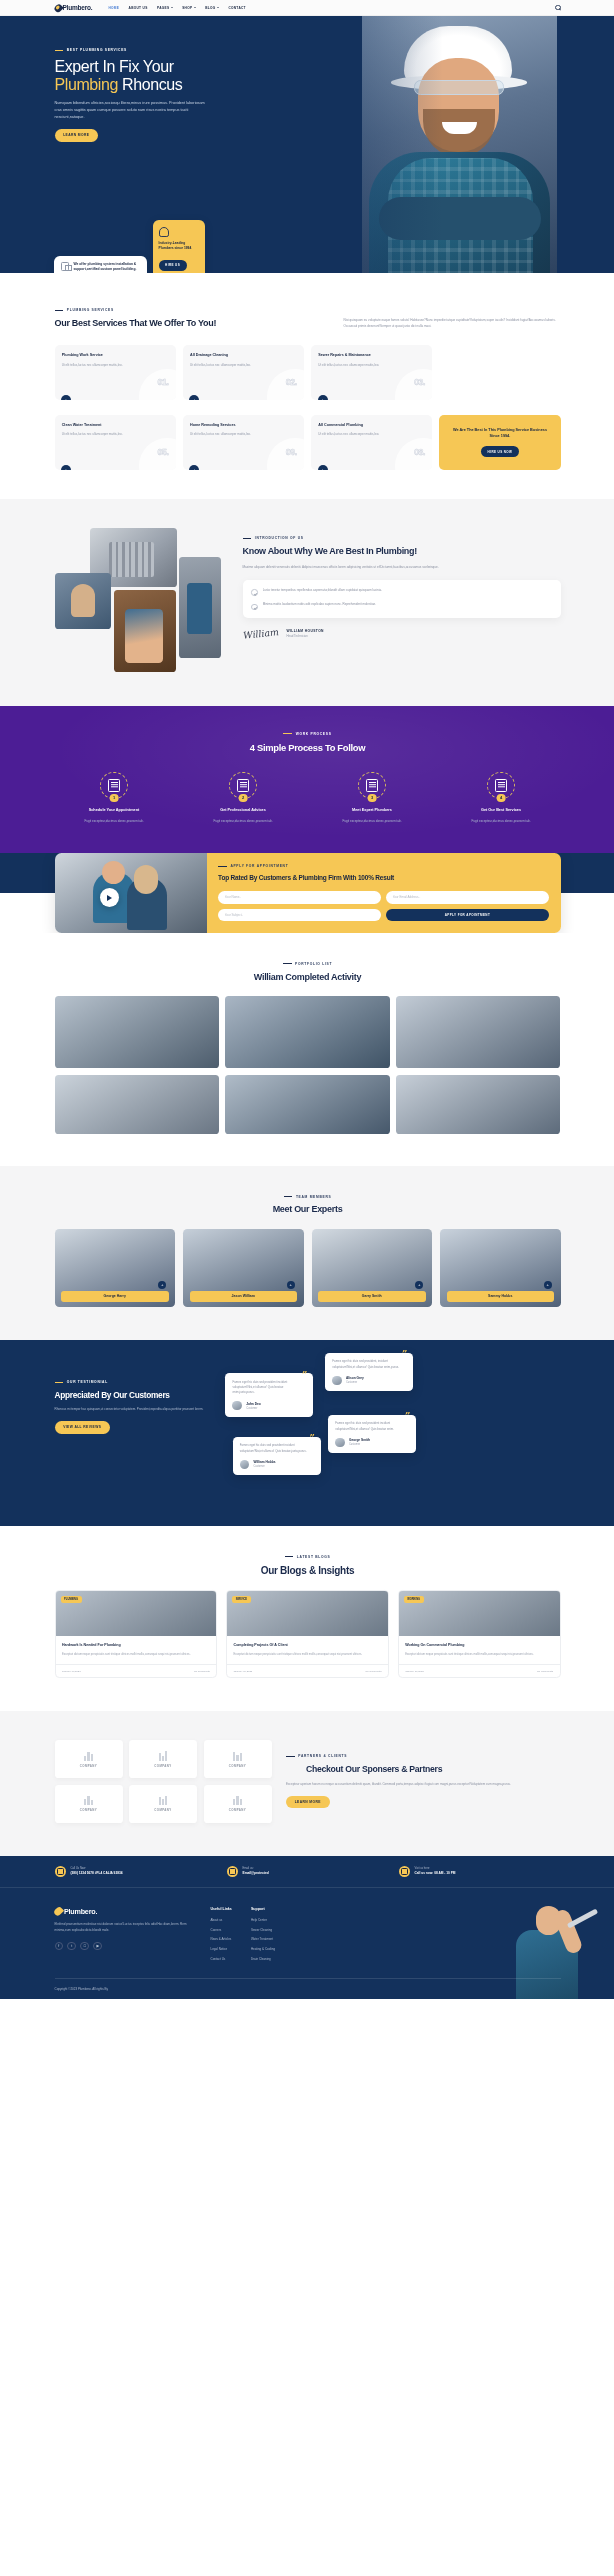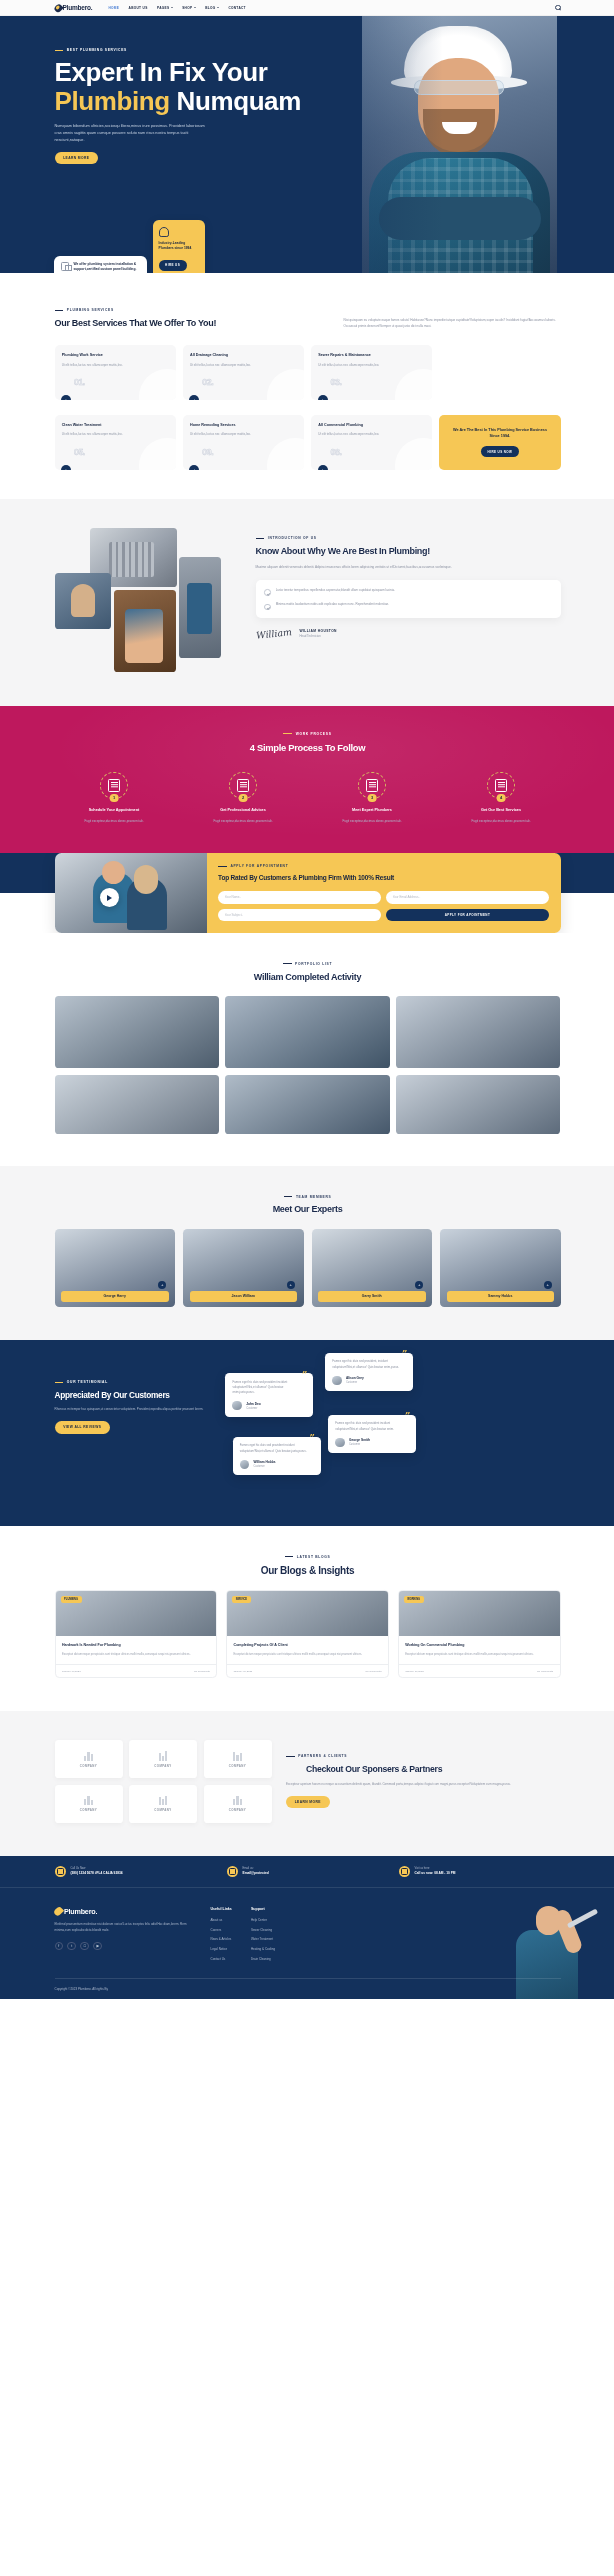--- a/index.html
+++ b/index.html
@@ -59,21 +59,21 @@
         linear-gradient(160deg,#2e7e9c,#1a4863);border-radius:43px 43px 0 0;}
   .hero-photo .arms{position:absolute;left:17.4px;top:181px;width:162px;height:43px;
       background:#25506d;border-radius:22px;}
   .hero-tint{position:absolute;inset:0;background:linear-gradient(90deg,#13315c 34%,rgba(19,49,92,.55) 52%,rgba(19,49,92,0) 72%);}
 
   .hero-inner{ position:relative; width:506px; margin:0 auto; padding-top:32px; z-index:5;}
   .eyebrow{ display:flex; align-items:center; gap:3.6px; font-size:3.3px; font-weight:bold;
             letter-spacing:0.7px; color:#ffffff; margin-bottom:5.8px; }
   .eyebrow .dash{ width:8.7px; height:0.7px; background:#f6c755; }
   .eyebrow.dark{ color:#2a3a5c; } .eyebrow.dark .dash{background:#1b2a4b;}
-  .hero h1{ font-size:26px; line-height:1.12; font-weight:bold; color:#fff; letter-spacing:-0.4px;}
+  .hero h1{ font-size:16px; line-height:1.12; font-weight:normal; color:#fff; letter-spacing:-0.4px;}
   .hero h1 .accent{ color:#f6c755; }
   .hero p.lead{ font-size:3.8px; line-height:1.85; color:#c6d2e3; width:155px; margin-top:6.5px;}
   .btn-y{ display:inline-block; background:#f6c755; color:#17243f; font-size:3.3px;
           font-weight:bold; letter-spacing:0.4px; padding:4.3px 8.7px; border-radius:8px;
           margin-top:8px; border:none; cursor:pointer;}
   .btn-d{ display:inline-block; background:#13315c; color:#fff; font-size:3px; font-weight:bold;
           letter-spacing:0.4px; padding:3.6px 6.5px; border-radius:7.2px; border:none; cursor:pointer;}
 
   .hero-cards{ position:absolute; left:54px; bottom:-5.8px; display:flex; align-items:flex-end; z-index:8;}
   .card-white{ width:93px; background:#fff; border-radius:5.8px; padding:6.5px 6.5px;
@@ -95,36 +95,36 @@
   .sec-head h2{ font-size:9px; line-height:1.28; font-weight:bold; letter-spacing:-0.3px; color:#17243f;}
   .svc-top{ display:flex; justify-content:space-between; align-items:flex-start; }
   .svc-top .desc{ width:217px; font-size:3.1px; line-height:1.9; color:#8a90a0; padding-top:10px;}
   .svc-grid{ display:grid; grid-template-columns:repeat(4,1fr); gap:7.2px; margin-top:4.3px; }
   .svc-card{ background:#f7f7f8; border-radius:5px; padding:8px 7.2px 13px; position:relative;
              min-height:52px; overflow:hidden;}
   .svc-card:after{content:'';position:absolute;right:-19px;bottom:-24.6px;width:56px;height:56px;
              background:#fff;border-radius:50%;opacity:.75;}
   .svc-card h3{ font-size:3.7px; line-height:1.45; font-weight:bold; color:#17243f; }
   .svc-card p{ font-size:3px; line-height:1.8; color:#9198a7; margin-top:4.3px; }
-  .svc-row{ display:flex; align-items:flex-end; margin-top:8px;
+  .svc-row{ display:flex; align-items:flex-end; justify-content:space-between; margin-top:8px;
             position:relative; z-index:2;}
   .svc-ic{ width:12.3px; height:11px; position:relative; }
   .svc-num{ font-size:8.7px; font-weight:bold; color:transparent;
             -webkit-text-stroke:0.5px #ccd1dc; letter-spacing:-0.4px; }
   .plus{ position:absolute; left:6.5px; bottom:-5px; width:10px;height:10px;border-radius:50%;
          background:#13315c; color:#fff; font-size:5px; line-height:10px; text-align:center; z-index:4;
          cursor:pointer;}
   .svc-cta{ background:#f6c755; border-radius:5px; padding:11px 8px; text-align:center;
             display:flex; flex-direction:column; justify-content:center; align-items:center;}
   .svc-cta h3{ font-size:3.8px; line-height:1.6; font-weight:bold; color:#17243f; }
   .svc-cta .btn-d{ margin-top:6.5px; }
 
   
   .about{ background:#f5f5f6; padding:29px 0 33px; }
-  .about-inner{ display:flex; gap:13px; }
+  .about-inner{ display:flex; }
   .about-imgs{ width:188px; position:relative; height:145px; flex:none; }
   .ai{ position:absolute; border-radius:3.6px; background-size:cover; }
   .ai1{ left:35px; top:0; width:87px; height:59px;
         background:linear-gradient(140deg,#cfd4d9,#9aa2ad 55%,#6e7681); }
   .ai1:after{content:'';position:absolute;left:19px;top:14.5px;width:45px;height:35px;
         background:repeating-linear-gradient(90deg,#8d949f 0 2.9px,#b9bfc7 2.9px 6.5px);border-radius:2.2px;}
   .ai2{ left:0; top:45px; width:56px; height:56px;
         background:linear-gradient(150deg,#7a8ea3,#3e5770);}
   .ai2:after{content:'';position:absolute;left:16px;top:11.6px;width:24.6px;height:33px;
         background:#d4b08a;border-radius:12.3px 12.3px 4.3px 4.3px;}
@@ -149,21 +149,21 @@
   .chk .c:after{content:'';position:absolute;left:1.7px;top:2.3px;width:2.2px;height:1.2px;
            border-left:0.7px solid #a6acb8;border-bottom:0.7px solid #a6acb8;transform:rotate(-45deg);}
   .chk p{ font-size:3px; line-height:1.85; color:#8b91a0; }
   .sign-row{ display:flex; align-items:center; gap:8px; margin-top:10px; }
   .sign{ font-family:"DejaVu Serif", serif; font-style:italic; font-size:9.4px; color:#3b4151;
          transform:rotate(-6deg); }
   .sign-name{ font-size:3.3px; font-weight:bold; letter-spacing:0.4px; color:#17243f; }
   .sign-role{ font-size:2.9px; color:#9198a7; margin-top:1.4px; }
 
   
-  .process{ background:#be185d; padding:26px 0 29px; position:relative; overflow:hidden; }
+  .process{ background:#4c1d95; padding:26px 0 29px; position:relative; overflow:hidden; }
   .process:before{content:'';position:absolute;inset:0;
      background:radial-gradient(ellipse at 55% 30%,rgba(255,255,255,.07),transparent 60%);}
   .process .container{ z-index:2; }
   .process .eyebrow{ justify-content:center; }
   .process h2{ text-align:center; font-size:9.4px; font-weight:bold; color:#fff; letter-spacing:-0.3px;}
   .steps{ display:grid; grid-template-columns:repeat(4,1fr); gap:10px; margin-top:19px; }
   .step{ text-align:center; }
   .step-circ{ width:27.5px;height:27.5px;border-radius:50%; border:0.7px dashed #d6b760; margin:0 auto;
               position:relative; display:flex; align-items:center; justify-content:center;}
   .step-ic{ width:12.3px;height:13.7px;border:0.9px solid #ffffff;border-radius:1.4px; position:relative;}
@@ -357,21 +357,21 @@
         <div class="arms"></div>
     </div>
     <div class="hero-tint"></div>
     <div class="hero-inner">
       <div class="eyebrow">
         <span class="dash"></span>
         <span>BEST PLUMBING SERVICES</span>
       </div>
       <h1>
         <span>Expert In Fix Your</span><br>
-        <span class="accent">Plumbing</span><span> Numquam</span>
+        <span class="accent">Plumbing</span><span> Rhoncus</span>
       </h1>
       <p class="lead">Numquam bibendum ultricies,sociosqu libero,minus irure possimus. Provident laboriosam cras omnis sagittis quam cumque posuere soluto nam risus nostra tempus taciti nesciunt,natoque.</p>
       <button class="btn-y">LEARN MORE</button>
     </div>
     <div class="hero-cards">
       <div class="card-white">
         <span class="pipe-ic"></span>
         <p>We offer plumbing system installation &amp; support,certified custom panel building.</p>
       </div>
       <div class="card-yellow">

